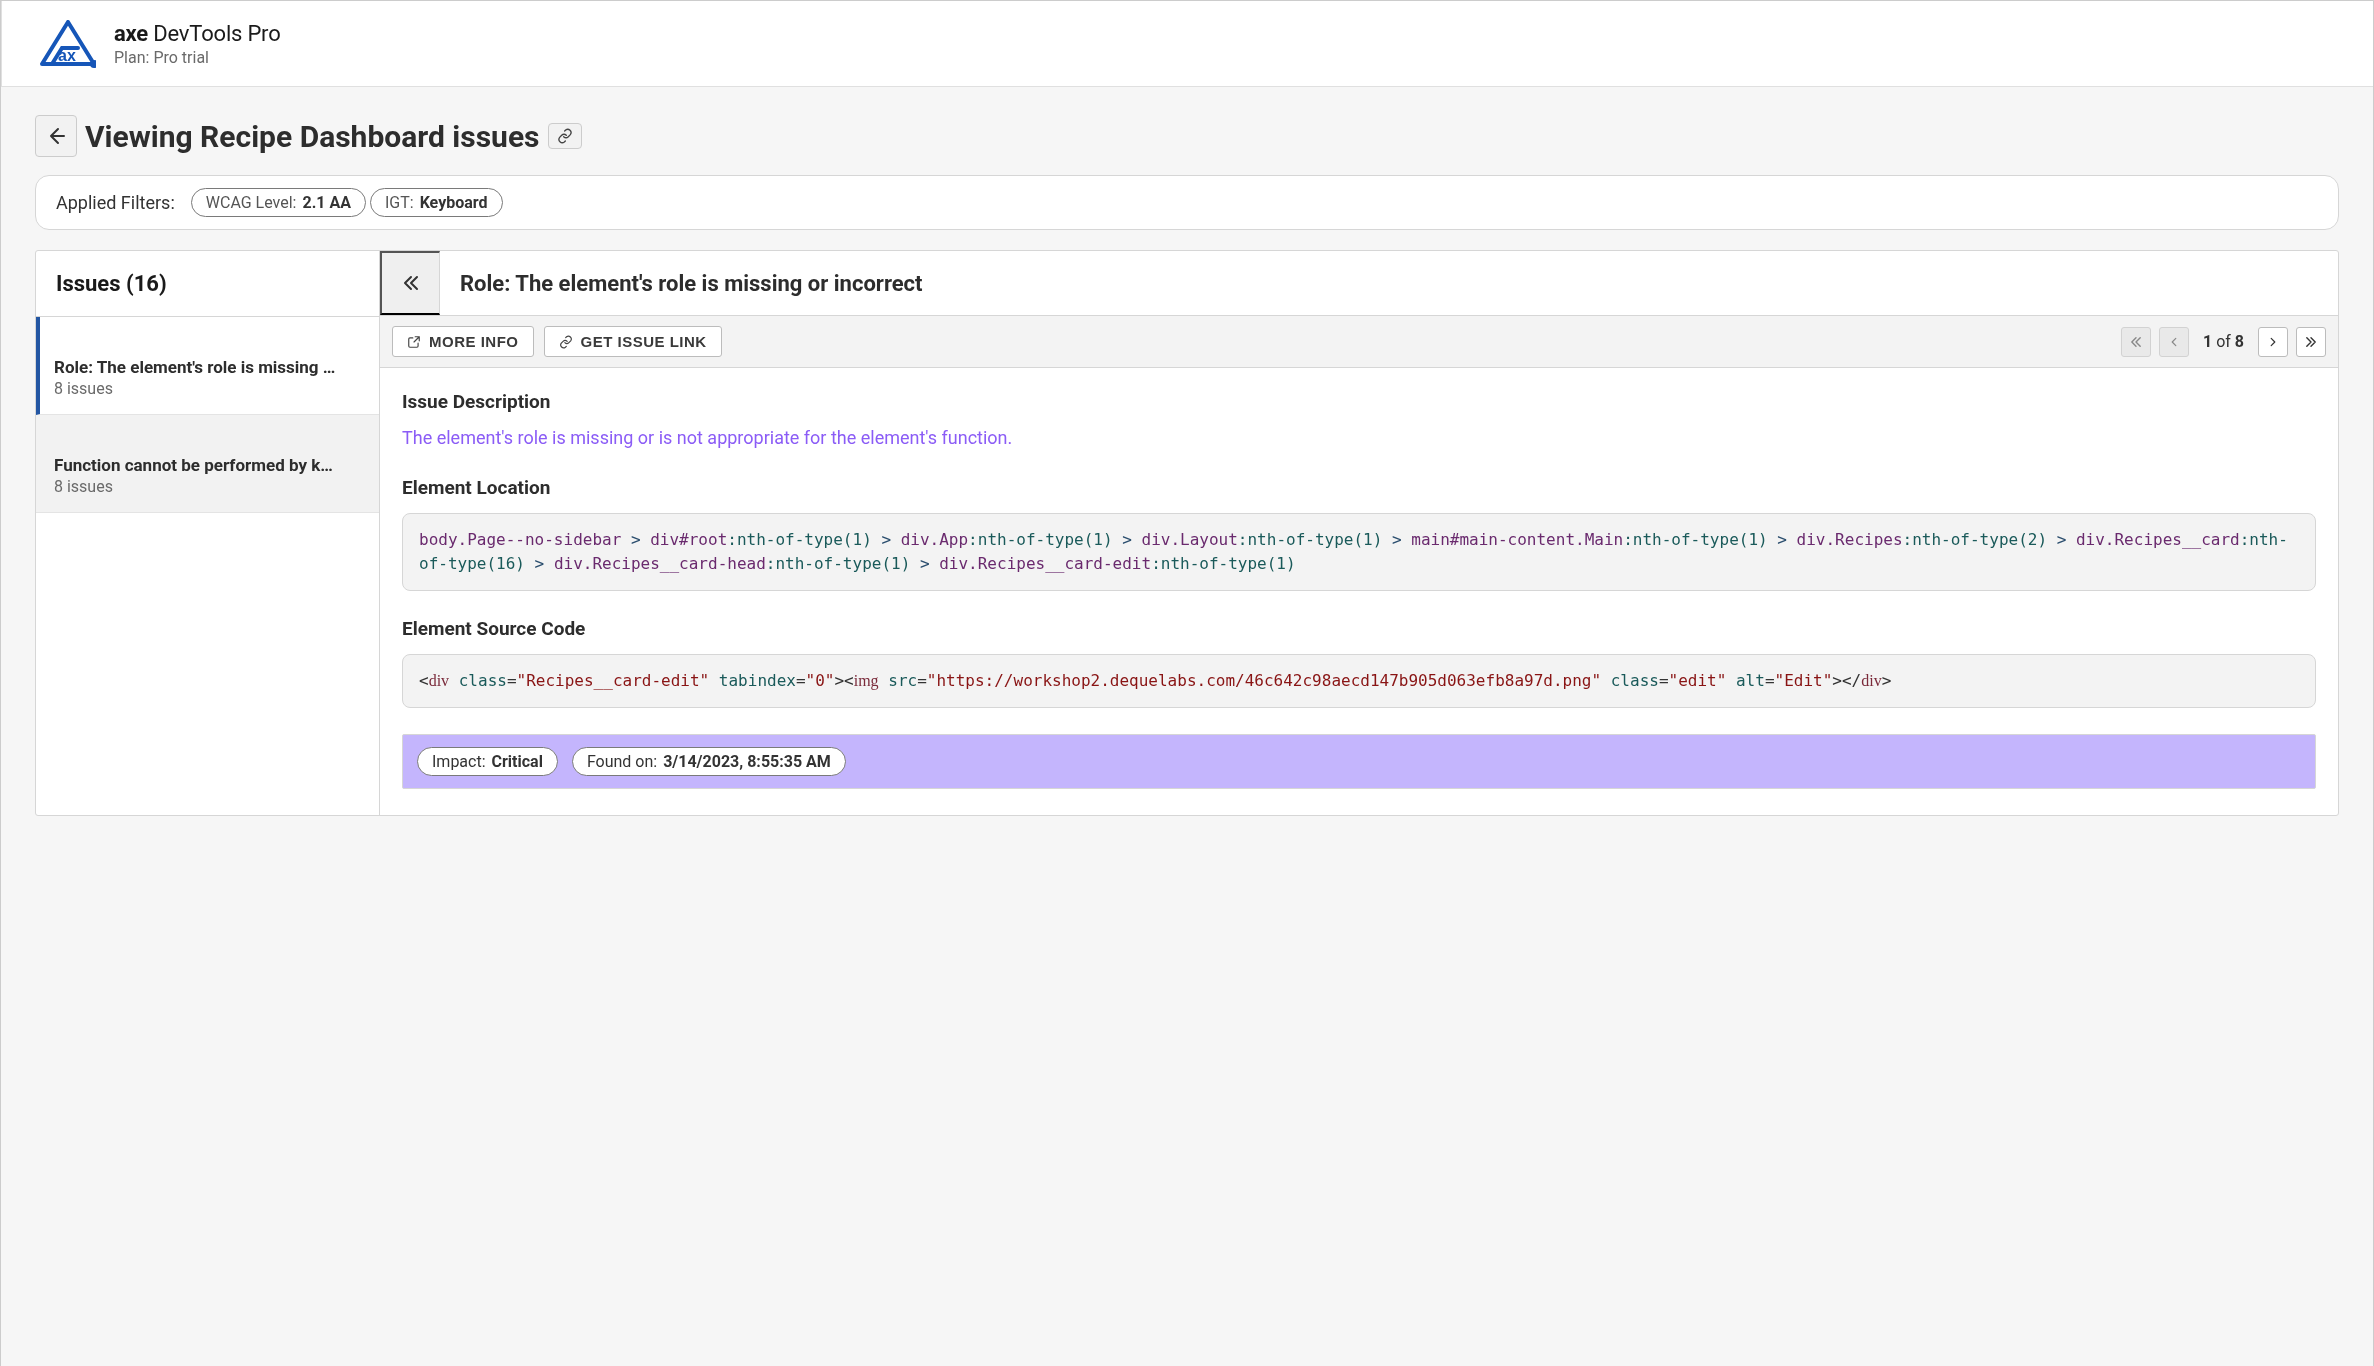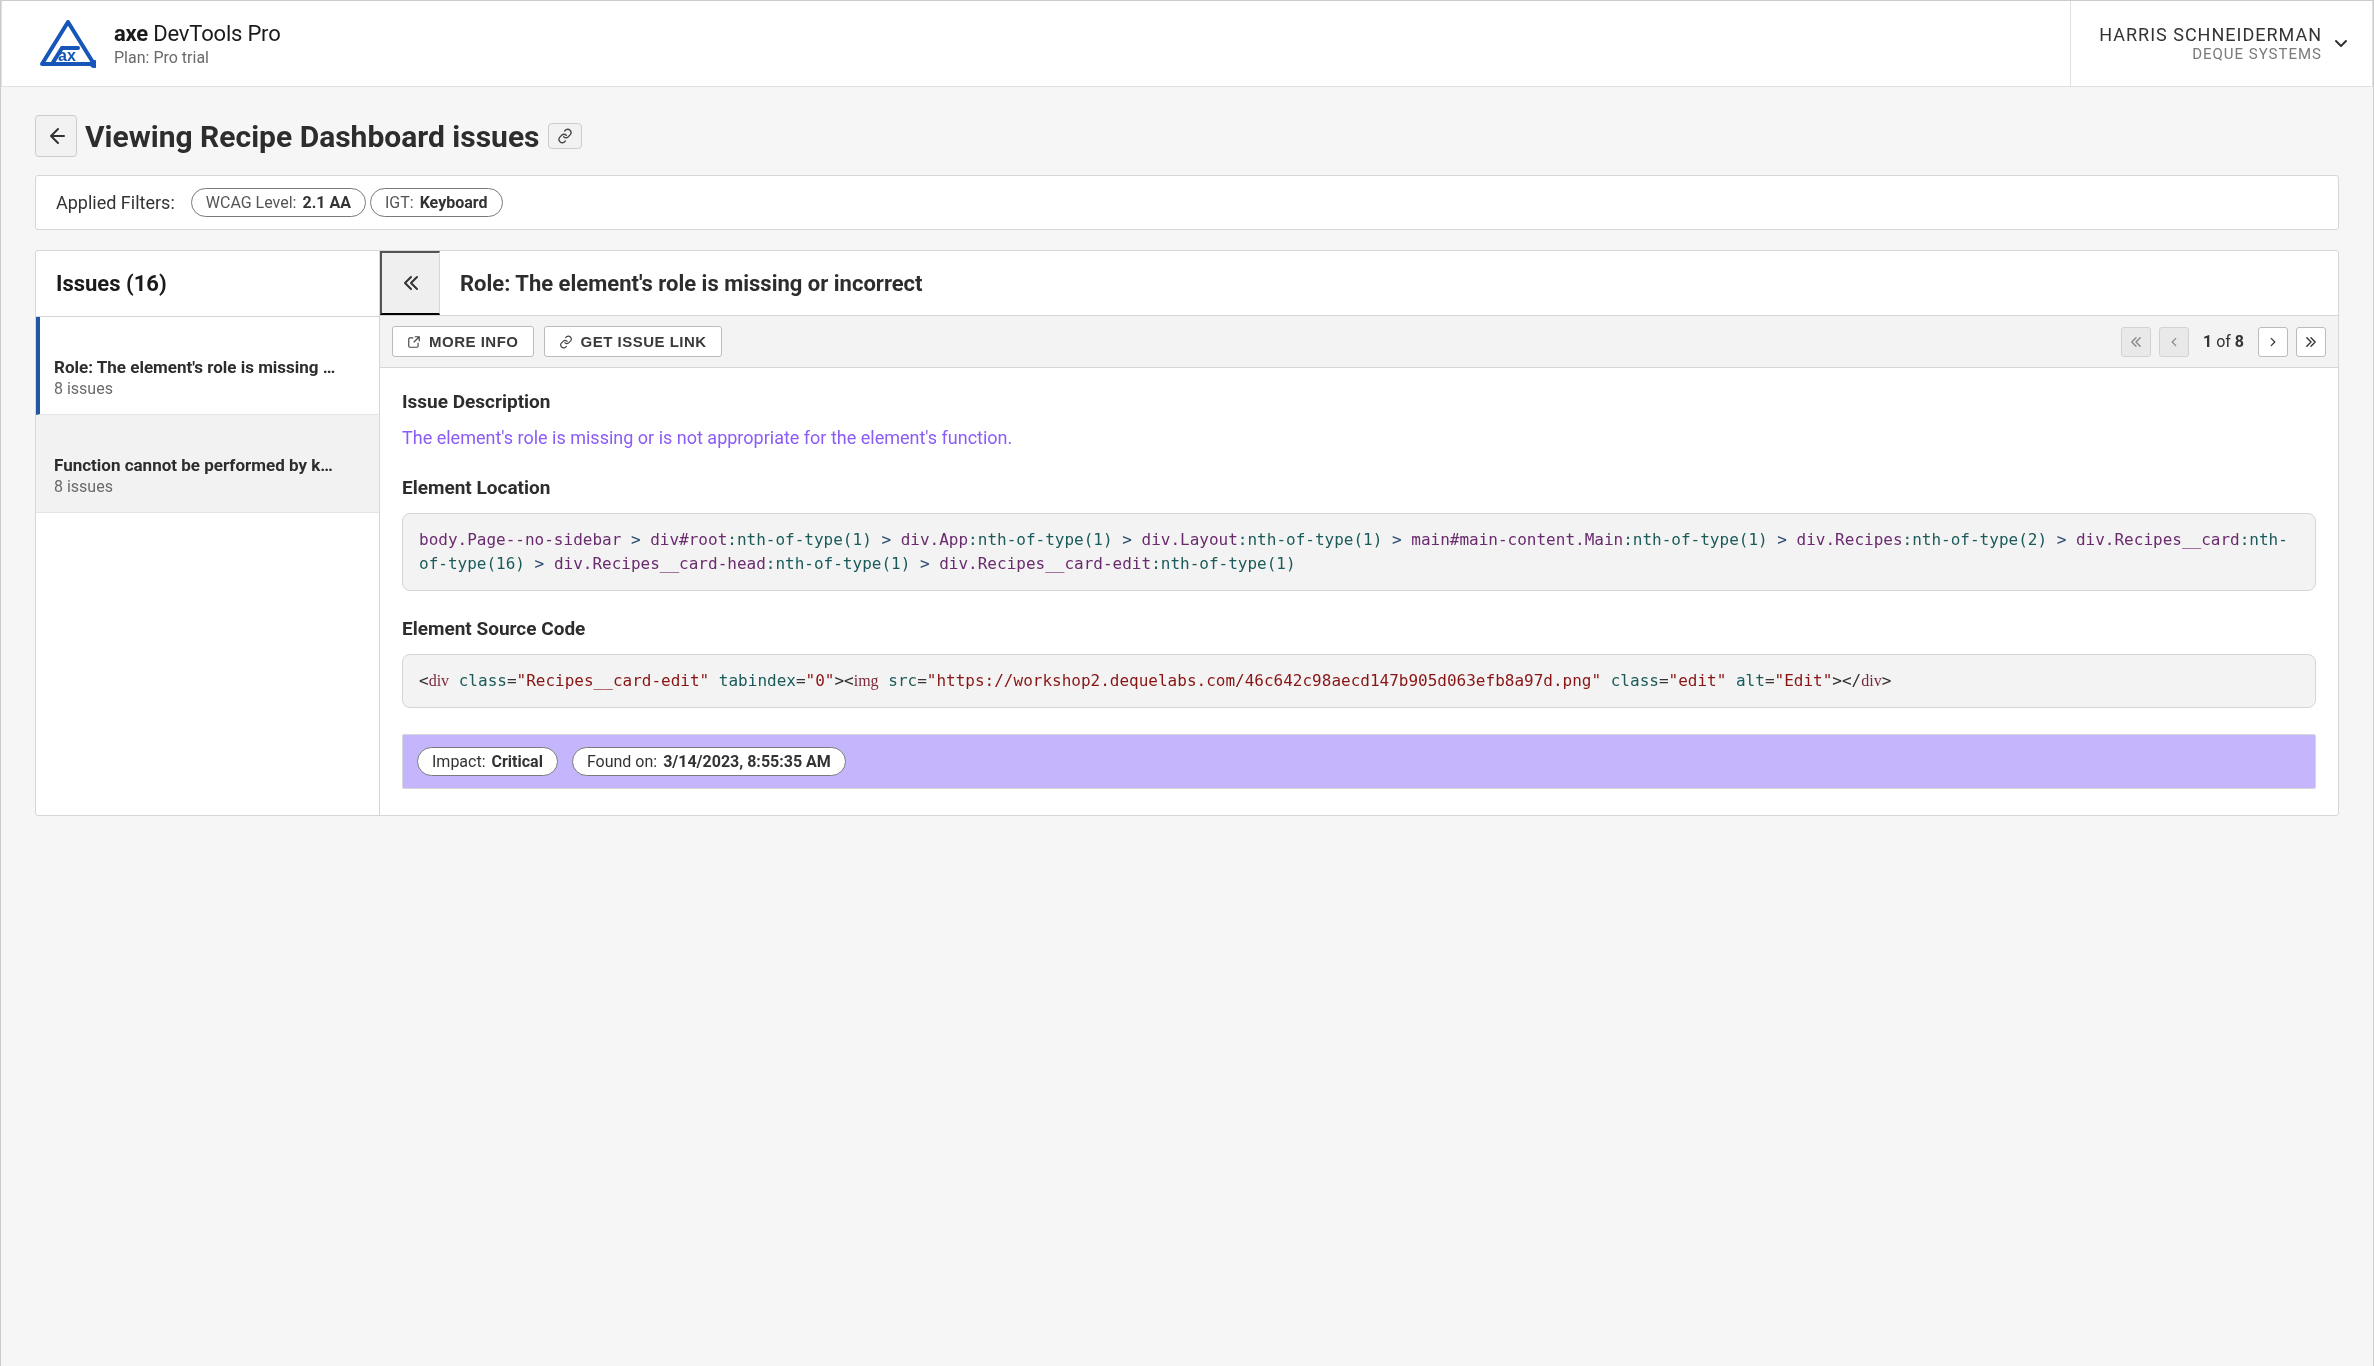--- a/index.html
+++ b/index.html
@@ -23,21 +23,21 @@
   
   .content { background: #f6f6f6; padding: 28px 34px; min-height: calc(100vh - 86px); }
 
   
   .title-row { display: flex; align-items: center; gap: 8px; margin-bottom: 18px; }
   .back-btn { width: 42px; height: 42px; background: #f2f2f2; border: 1px solid #ccc; border-radius: 4px; display: inline-flex; align-items: center; justify-content: center; cursor: pointer; }
   .page-title { font-size: 30px; font-weight: 700; color: #2d2d2d; }
   .link-pill { padding: 4px 8px; background: #f2f2f2; border: 1px solid #ccc; border-radius: 4px; display: inline-flex; align-items: center; justify-content: center; cursor: pointer; }
 
   
-  .filters { background: #fff; border: 1px solid #d6d6d6; border-radius: 3px; padding: 16px 20px; display: flex; align-items: center; gap: 12px; margin-bottom: 20px; }
+  .filters { background: #fff; border: 1px solid #d6d6d6; border-radius: 14px; padding: 16px 20px; display: flex; align-items: center; gap: 12px; margin-bottom: 20px; }
   .filters-label { font-size: 18px; color: #333; margin-right: 4px;}
   .chip { border: 1px solid #7a7a7a; border-radius: 999px; padding: 4px 14px; font-size: 16px; color: #333; background: #fff; }
   .chip .k { color: #555; }
   .chip .v { font-weight: 700; margin-left: 6px; }
 
   
   .panel { display: flex; background: #fff; border: 1px solid #d6d6d6; border-radius: 3px; overflow: hidden; }
   .sidebar { width: 344px; border-right: 1px solid #d6d6d6; display: flex; flex-direction: column; }
   .sidebar-head { padding: 20px 20px; font-size: 22px; font-weight: 700; border-bottom: 1px solid #d6d6d6; }
   .issue-item { padding: 16px 18px; border-bottom: 1px solid #e4e4e4; cursor: pointer; background: #f2f2f2; }
@@ -92,31 +92,20 @@
       </svg>
     </span>
     <div class="brand-text">
       <div class="brand-title">
         <span class="strong">axe</span><span> DevTools Pro</span>
       </div>
       <div class="brand-plan">
         <span>Plan: </span><span>Pro trial</span>
       </div>
     </div>
-  </div>
-  <div class="account">
-    <div class="account-text">
-      <div class="account-name">HARRIS SCHNEIDERMAN</div>
-      <div class="account-org">DEQUE SYSTEMS</div>
-    </div>
-    <span class="chev">
-      <svg width="16" height="16" viewBox="0 0 16 16">
-          <path d="M3 5 L8 10 L13 5" fill="none" stroke="#333" stroke-width="2" stroke-linecap="round" stroke-linejoin="round"></path>
-        </svg>
-    </span>
   </div>
 </header>
 
 <main class="content">
 
   <div class="title-row">
     <button class="back-btn">
       <span>
         <svg width="20" height="20" viewBox="0 0 20 20">
             <path d="M12 3 L5 10 L12 17 M5 10 H18" fill="none" stroke="#333" stroke-width="2" stroke-linecap="round" stroke-linejoin="round"></path>

